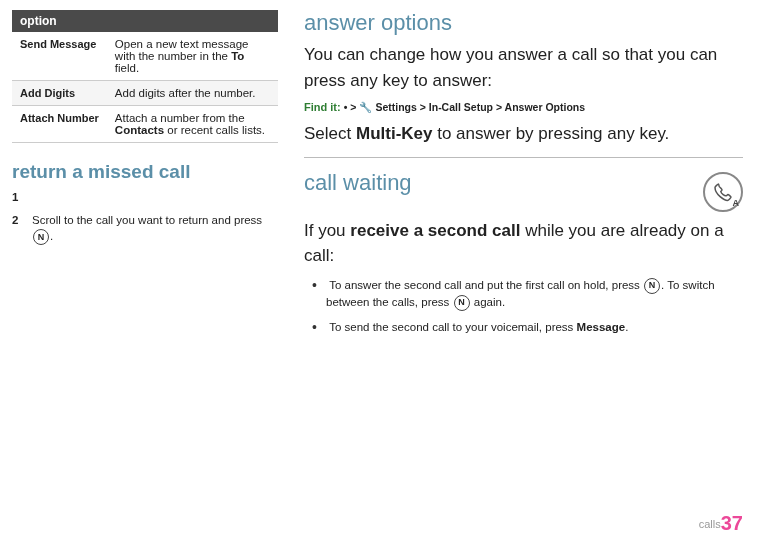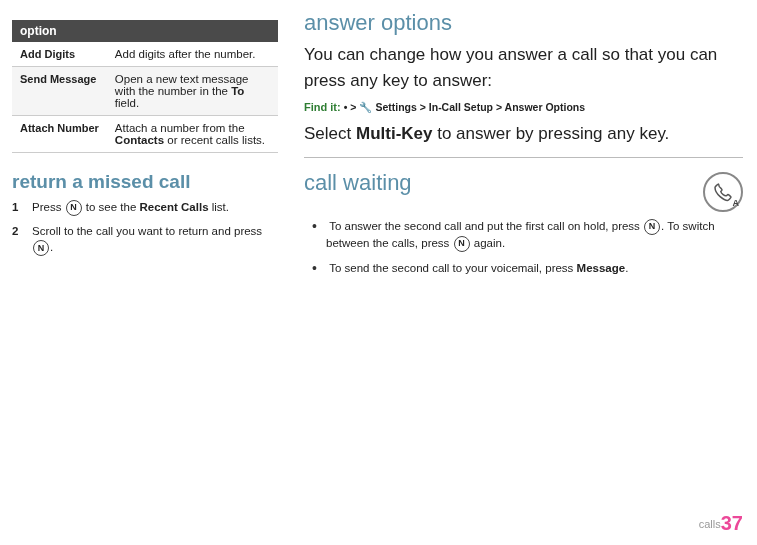--- a/index.html
+++ b/index.html
@@ -8,21 +8,21 @@
       height: 545px;
       background: #fff;
       font-family: Arial, Helvetica, sans-serif;
       font-size: 12px;
       color: #222;
       overflow: hidden;
       display: flex;
     }
     .left-column {
       width: 290px;
-      padding: 20px 12px 10px 12px;
+      padding: 10px 12px 10px 12px;
       flex-shrink: 0;
     }
     .right-column {
       flex: 1;
       padding: 10px 14px 10px 14px;
       border-left: none;
     }
 
     
     .option-table {
@@ -215,40 +215,39 @@
 <div class="left-column">
 
   <table class="option-table">
     <thead>
       <tr>
         <th colspan="2">option</th>
       </tr>
     </thead>
     <tbody>
       <tr>
+        <td>Send Message</td>
+        <td>Open a new text message with the number in the <span class="bold">To</span> field.</td>
+      </tr>
+      <tr>
         <td>Add Digits</td>
         <td>Add digits after the number.</td>
-      </tr>
-      <tr>
-        <td>Send Message</td>
-        <td>Open a new text message with the number in the <span class="bold">To</span> field.</td>
       </tr>
       <tr>
         <td>Attach Number</td>
         <td>Attach a number from the <span class="bold">Contacts</span> or recent calls lists.</td>
       </tr>
     </tbody>
   </table>
 
   <h2 class="section-title-sm">return a missed call</h2>
 
   <ul class="numbered-list">
     <li>
       <span class="num bold">1</span>
-      <span>Press <span class="icon-circle">N</span> to see the <span class="bold">Recent Calls</span> list.</span>
     </li>
     <li>
       <span class="num bold">2</span>
       <span>Scroll to the call you want to return and press <span class="icon-circle">N</span>.</span>
     </li>
   </ul>
 
 </div>
 
 <div class="right-column" style="position:relative;">
@@ -280,20 +279,23 @@
       <h1 class="section-title">call waiting</h1>
     </div>
     <div class="phone-icon-badge">
       <svg width="22" height="22" viewBox="0 0 22 22">
         <path d="M6.5 3C6 3 3 5.5 3 6.5c0 7 9.5 13 12.5 13 1 0 3.5-3 3.5-3.5 0-0.5-2.5-2.5-3-2.5-0.3 0-1 0.7-1.5 1.2C13 15.5 9 12.5 8.8 10.5c0.5-0.5 1.2-1.2 1.2-1.5C10 8.5 8 6 7.5 6 7 6 6.8 3 6.5 3z" fill="none" stroke="#555" stroke-width="1.5"></path>
       </svg>
       <span class="badge-letter">A</span>
     </div>
   </div>
 
+  <p class="body-text">
+    If you <span class="bold">receive a second call</span> while you are already on a call:
+  </p>
 
   <ul class="bullet-list">
     <li>
       <span class="bullet">•</span>
       <span>&nbsp;To answer the second call and put the first call on hold, press <span class="icon-circle">N</span>. To switch between the calls, press <span class="icon-circle">N</span> again.</span>
     </li>
     <li>
       <span class="bullet">•</span>
       <span>&nbsp;To send the second call to your voicemail, press <span class="bold">Message</span>.</span>
     </li>

